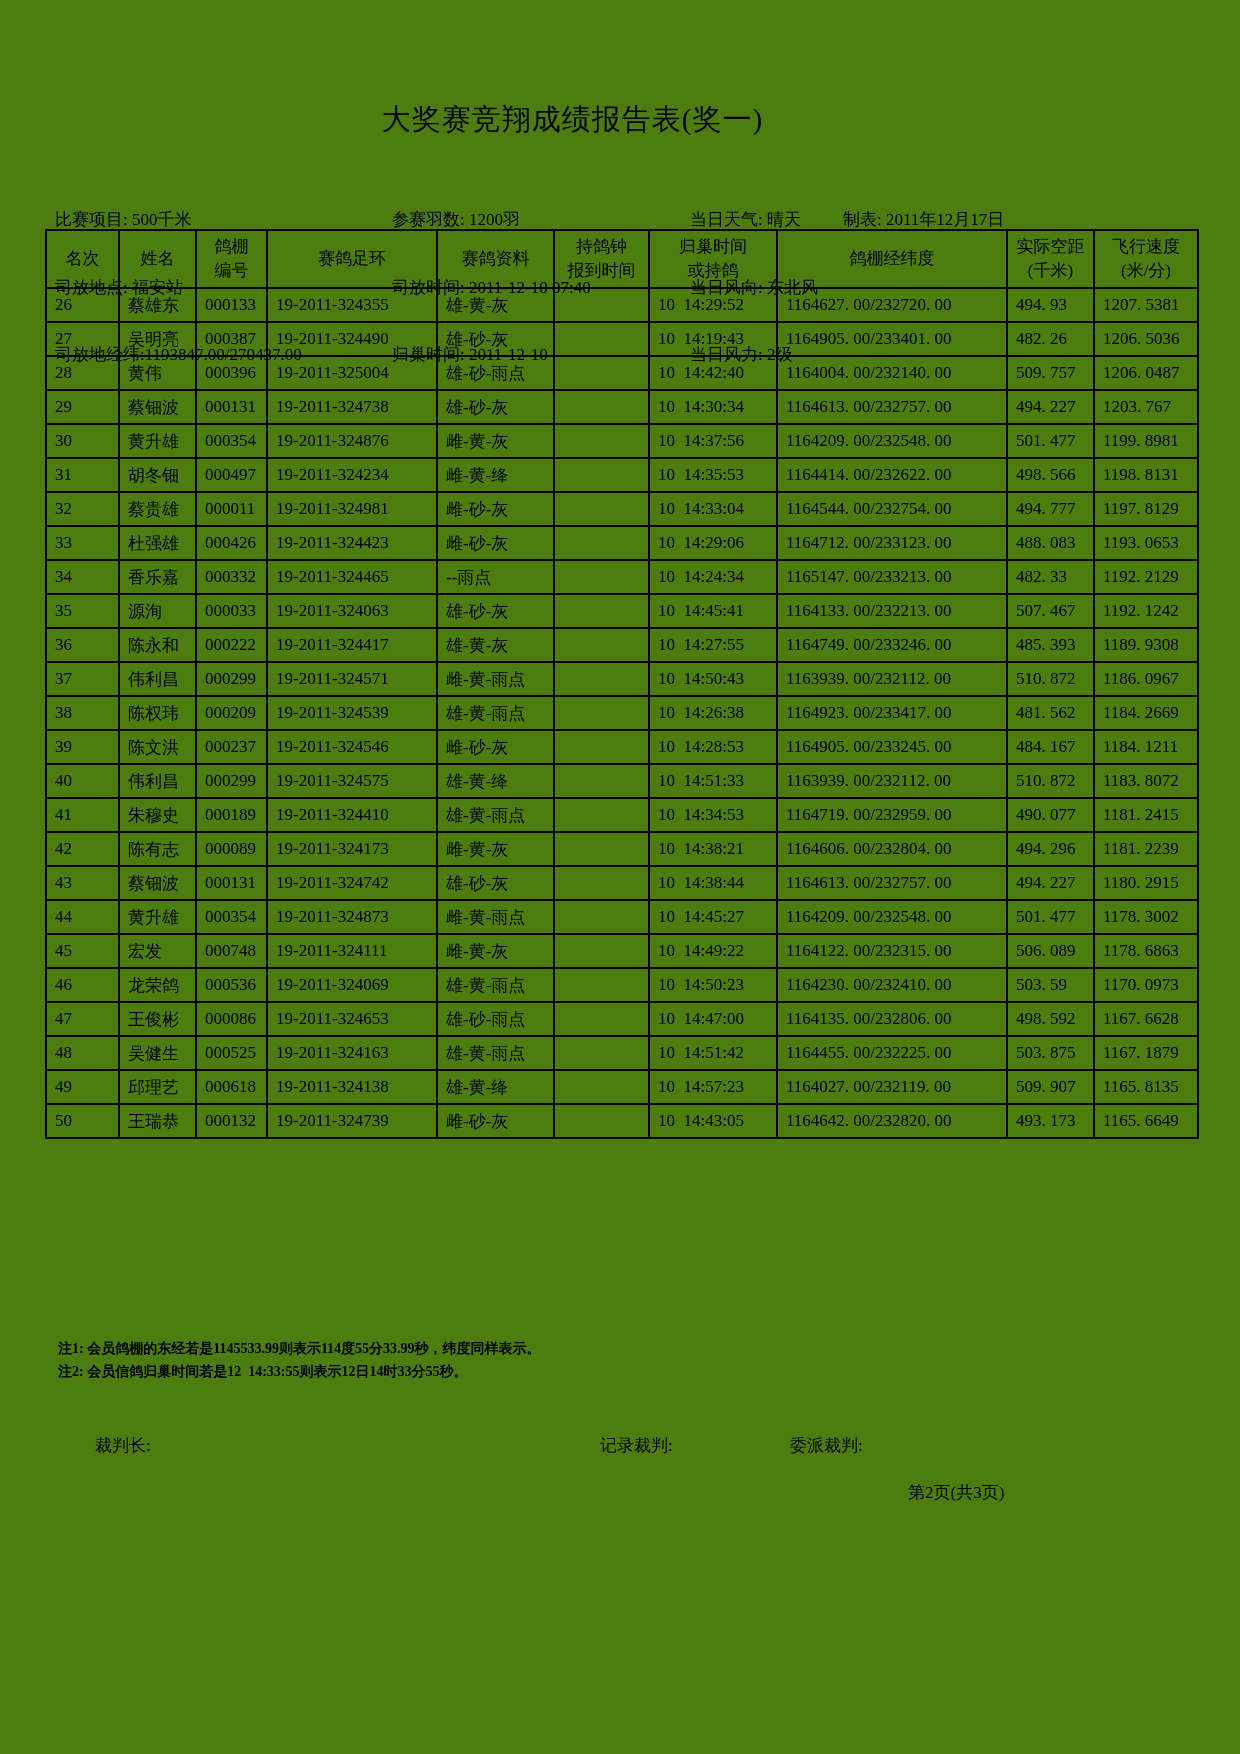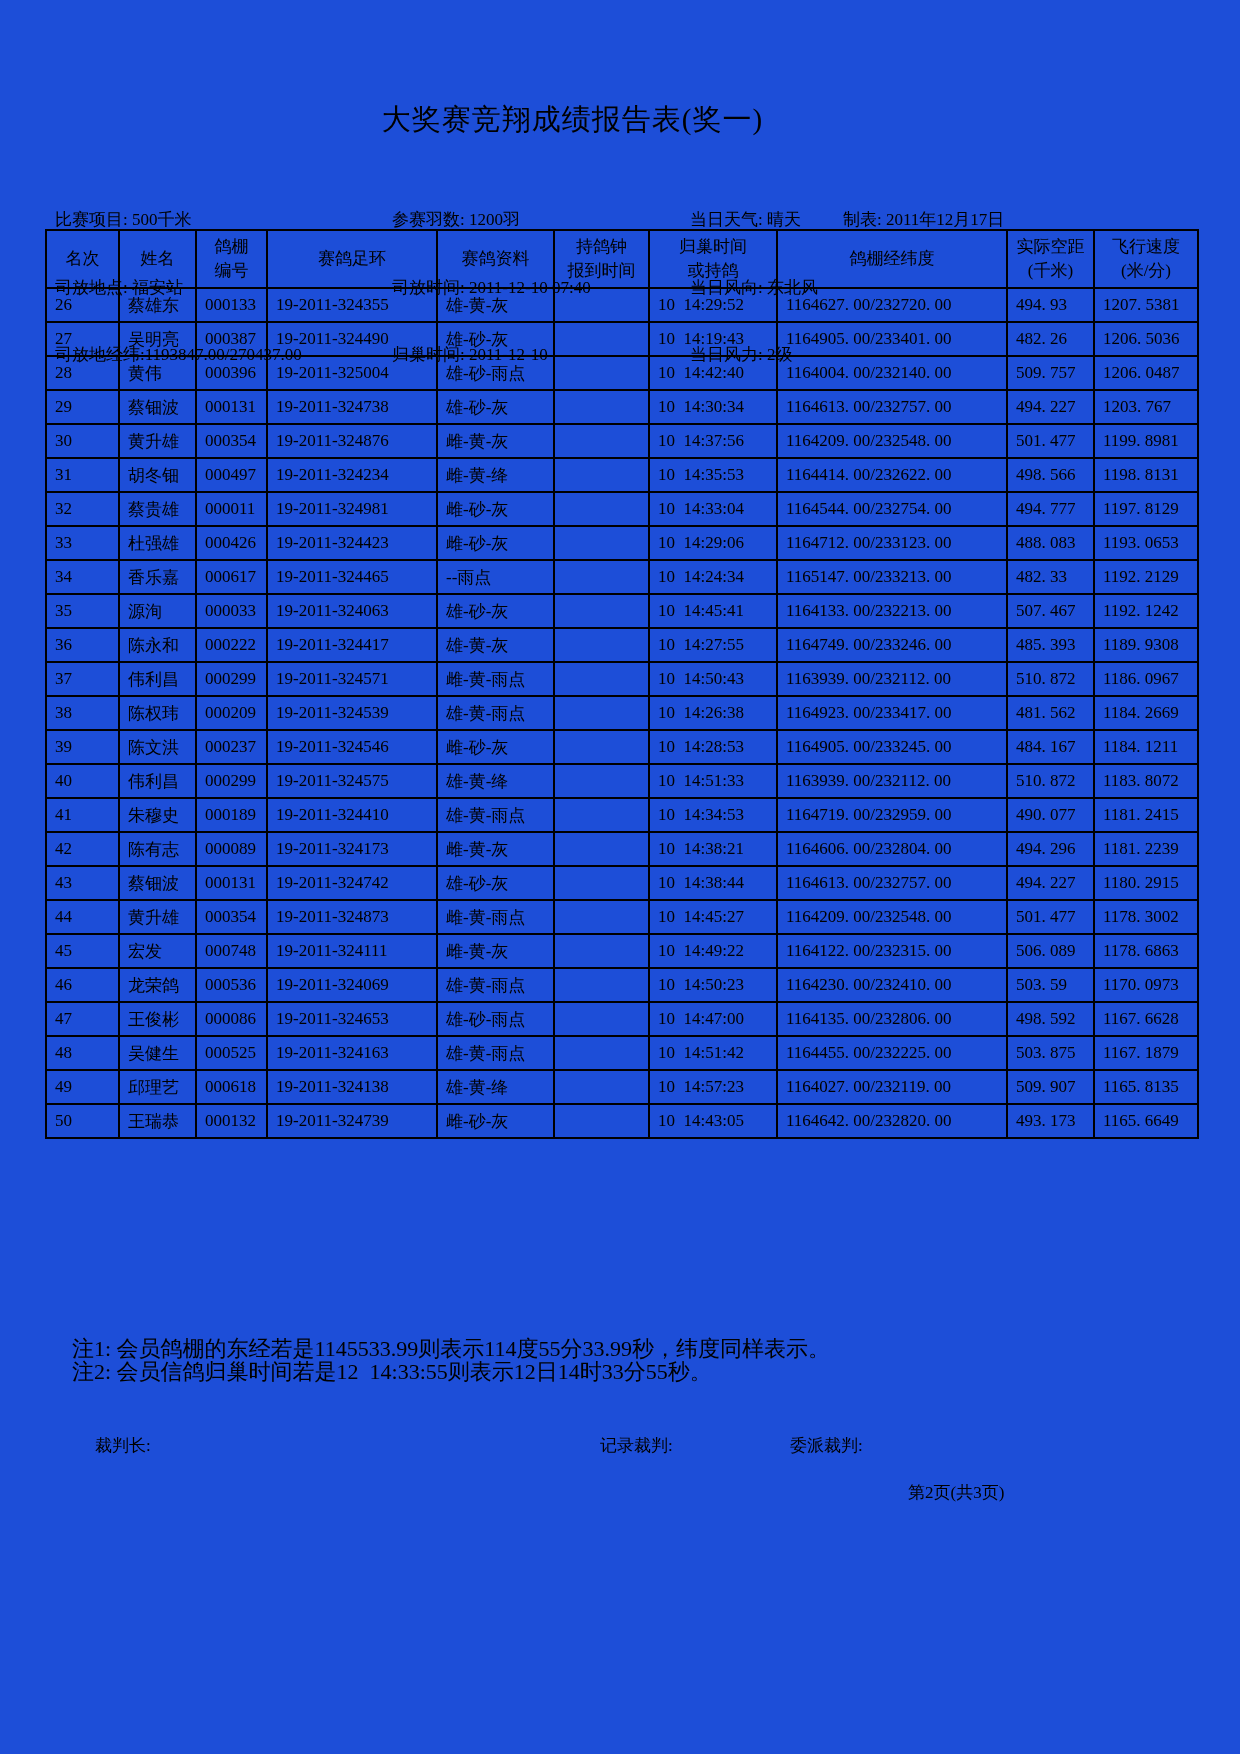--- a/index.html
+++ b/index.html
@@ -1,19 +1,19 @@
 <!DOCTYPE html>
 <html><head>
 <meta charset="utf-8">
 <style>
   html,body{margin:0;padding:0;background:#e8e8e8;}
   .page{
     position:relative;
     width:1240px;height:1754px;
-    background:#1d4ed8;
+    background:#4d7c0f;
     font-family:"Liberation Serif","DejaVu Serif",serif;
     color:#000;
     overflow:hidden;
   }
   .title{
     position:absolute;top:100px;left:0;width:1145px;
     margin:0;text-align:center;
     font-size:29px;font-weight:400;letter-spacing:1px;
   }
   .info{position:absolute;top:164px;left:0;width:1240px;font-size:17px;}
@@ -42,21 +42,21 @@
     white-space:pre-line;
     padding:0 2px;
     height:56px;
     line-height:24px;
   }
   table.results td{
     text-align:left;
     white-space:pre;
     height:32px;
   }
-  .notes{position:absolute;top:1337px;left:72px;font-size:22px;line-height:23px;}
+  .notes{position:absolute;top:1337px;left:58px;font-size:14px;line-height:23px;font-weight:bold;}
   .note-line{white-space:pre;}
   .judges{position:absolute;top:1434px;left:0;width:1240px;font-size:17px;}
   .judge{position:absolute;top:0;white-space:pre;}
   .judge.j1{left:95px;}
   .judge.j2{left:600px;}
   .judge.j3{left:790px;}
   .page-label{position:absolute;top:1481px;left:908px;font-size:17px;white-space:pre;}
 </style>
 </head>
 <body>
@@ -209,21 +209,21 @@
           <td>雌-砂-灰</td>
           <td></td>
           <td>10  14:29:06</td>
           <td>1164712. 00/233123. 00</td>
           <td>488. 083</td>
           <td>1193. 0653</td>
         </tr>
         <tr>
           <td>34</td>
           <td>香乐嘉</td>
-          <td>000617</td>
+          <td>000332</td>
           <td>19-2011-324465</td>
           <td>--雨点</td>
           <td></td>
           <td>10  14:24:34</td>
           <td>1165147. 00/233213. 00</td>
           <td>482. 33</td>
           <td>1192. 2129</td>
         </tr>
         <tr>
           <td>35</td>

